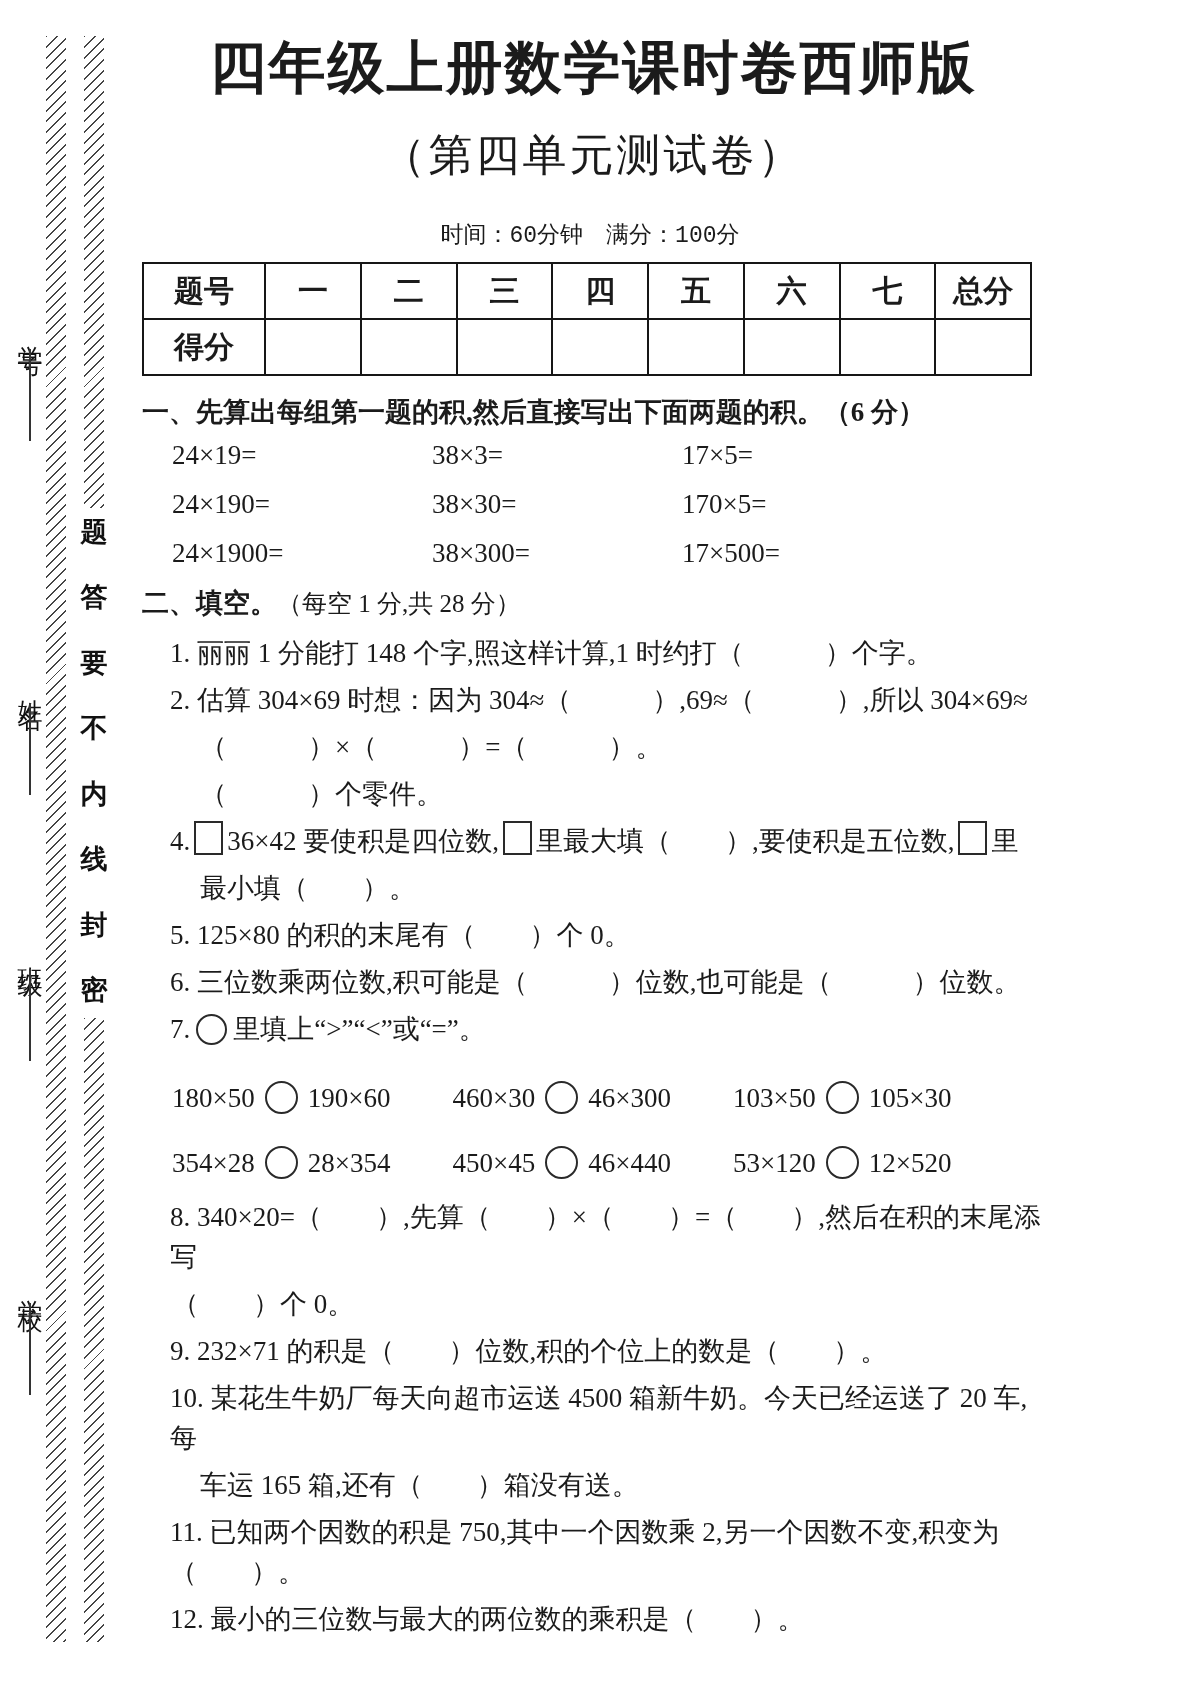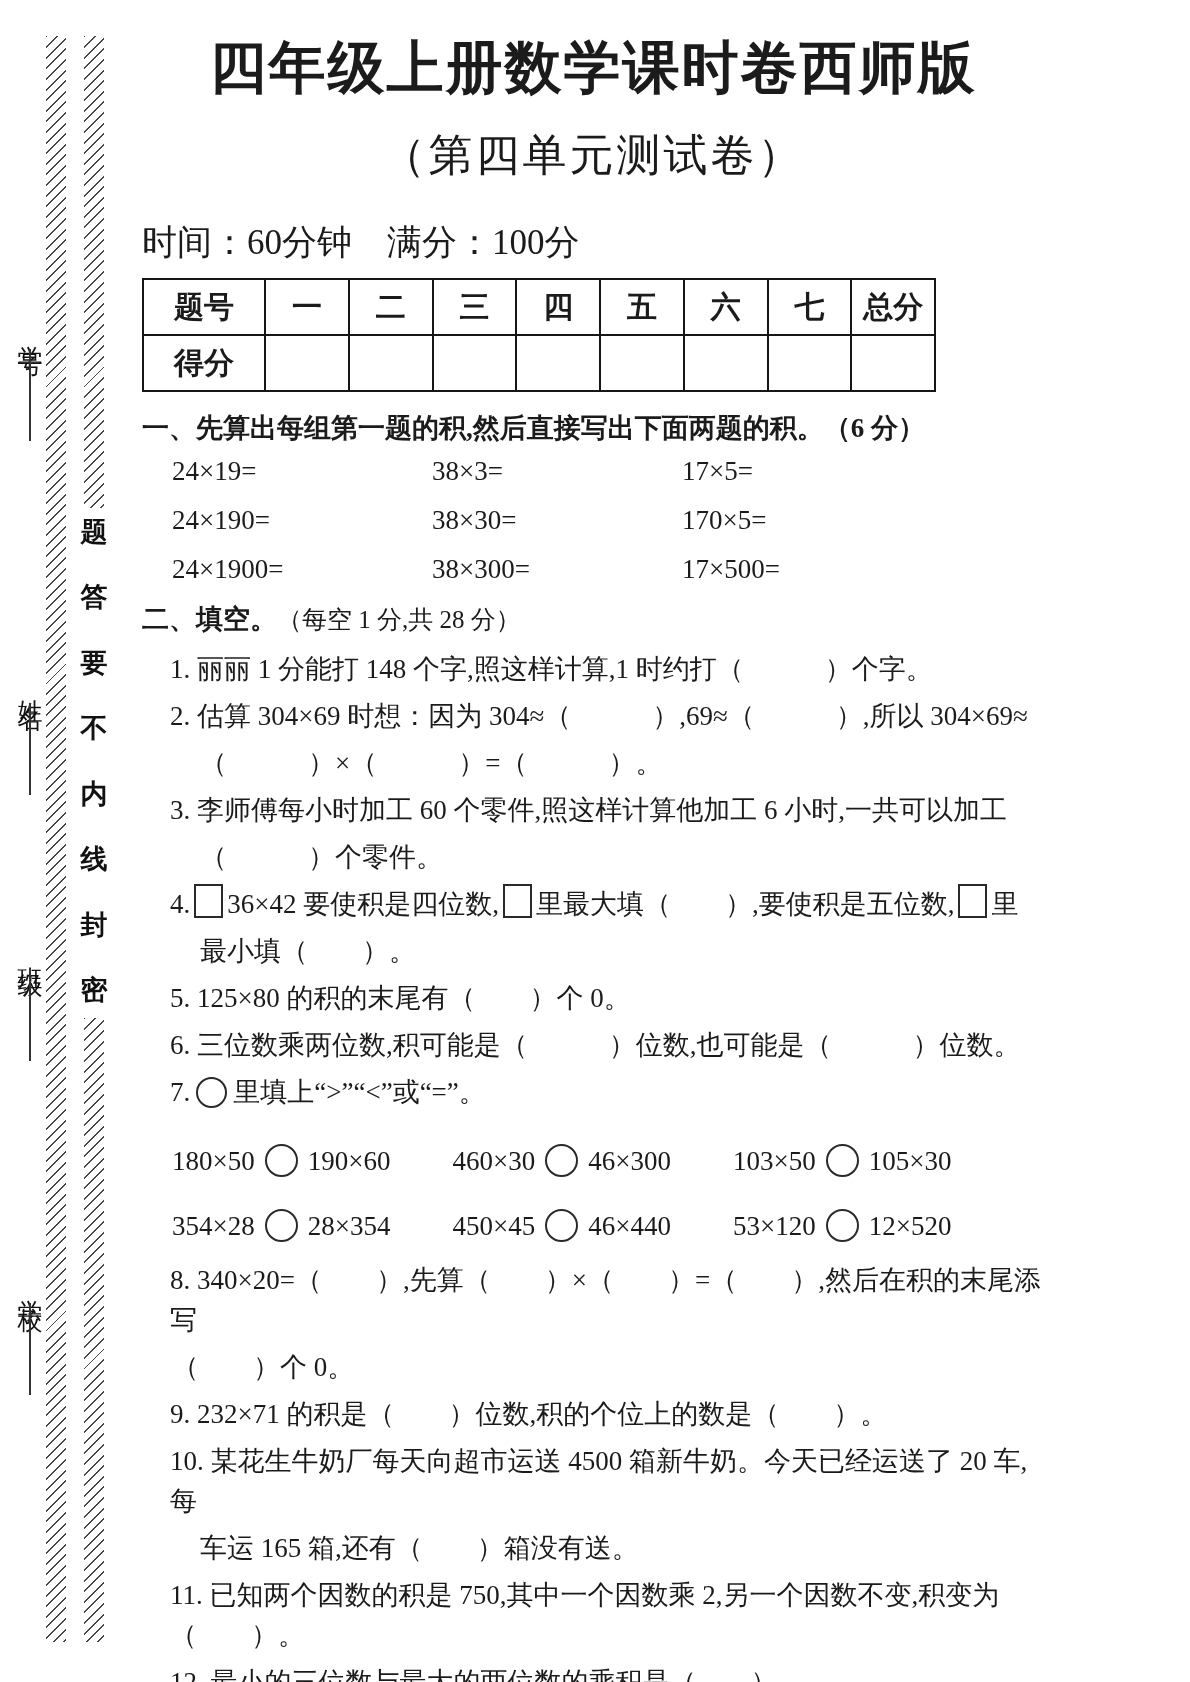--- a/index.html
+++ b/index.html
@@ -22,23 +22,23 @@
   }
   .side-field{position:absolute;left:12px;width:36px;display:flex;flex-direction:column;align-items:center;}
   .side-label{writing-mode:vertical-lr;text-orientation:upright;font-size:25px;letter-spacing:7px;color:#111;}
   .side-line{width:2px;height:92px;background:#333;margin-top:9px;}
   .f-id{top:326px;} .f-name{top:680px;} .f-class{top:946px;} .f-school{top:1280px;}
 
   
   .content{position:absolute;left:142px;top:26px;width:902px;}
   .title{font-size:57px;font-weight:bold;text-align:center;margin:8px 0 0;letter-spacing:2px;line-height:1.2;}
   .subtitle{font-size:44px;text-align:center;margin:24px 0 0;letter-spacing:3px;}
-  .meta{text-align:left;font-size:35px;margin:34px 6px 12px 0;}
+  .meta{text-align:center;font-size:23px;margin:34px 6px 12px 0;font-family:Liberation Mono, monospace;}
 
-  table.score{border-collapse:collapse;width:794px;table-layout:fixed;}
+  table.score{border-collapse:collapse;width:890px;table-layout:fixed;}
   .score td{border:2px solid #161616;height:54px;text-align:center;vertical-align:middle;
     font-size:30px;font-weight:bold;padding:0;}
 
   .sec-head{font-size:27px;font-weight:bold;margin:18px 0 6px;font-family:Liberation Serif, serif;line-height:1.4;}
   .expr-grid{display:grid;grid-template-columns:260px 250px auto;row-gap:18px;
     padding-left:30px;font-size:27px;margin:8px 0 16px;}
   .sec2-head{font-size:27px;margin:10px 0 10px;line-height:1.4;}
   .sec2-head .b{font-weight:bold;font-family:"Liberation Sans",sans-serif;}
   .sec2-head .r{font-size:25px;}
 
@@ -147,21 +147,20 @@
 
     <div class="sec2-head">
       <span class="b">二、填空。</span><span class="r">（每空 1 分,共 28 分）</span>
     </div>
 
     <div class="item">1. 丽丽 1 分能打 148 个字,照这样计算,1 时约打（　　　）个字。</div>
 
     <div class="item">2. 估算 304×69 时想：因为 304≈（　　　）,69≈（　　　）,所以 304×69≈</div>
     <div class="item cont">（　　　）×（　　　）=（　　　）。</div>
 
-    <div class="item">3. 李师傅每小时加工 60 个零件,照这样计算他加工 6 小时,一共可以加工</div>
     <div class="item cont">（　　　）个零件。</div>
 
     <div class="item">
       <span>4.</span><span class="blank-box"></span><span>36×42 要使积是四位数,</span><span class="blank-box"></span><span>里最大填（　　）,要使积是五位数,</span><span class="blank-box"></span><span>里</span>
     </div>
     <div class="item cont">最小填（　　）。</div>
 
     <div class="item">5. 125×80 的积的末尾有（　　）个 0。</div>
     <div class="item">6. 三位数乘两位数,积可能是（　　　）位数,也可能是（　　　）位数。</div>
 

